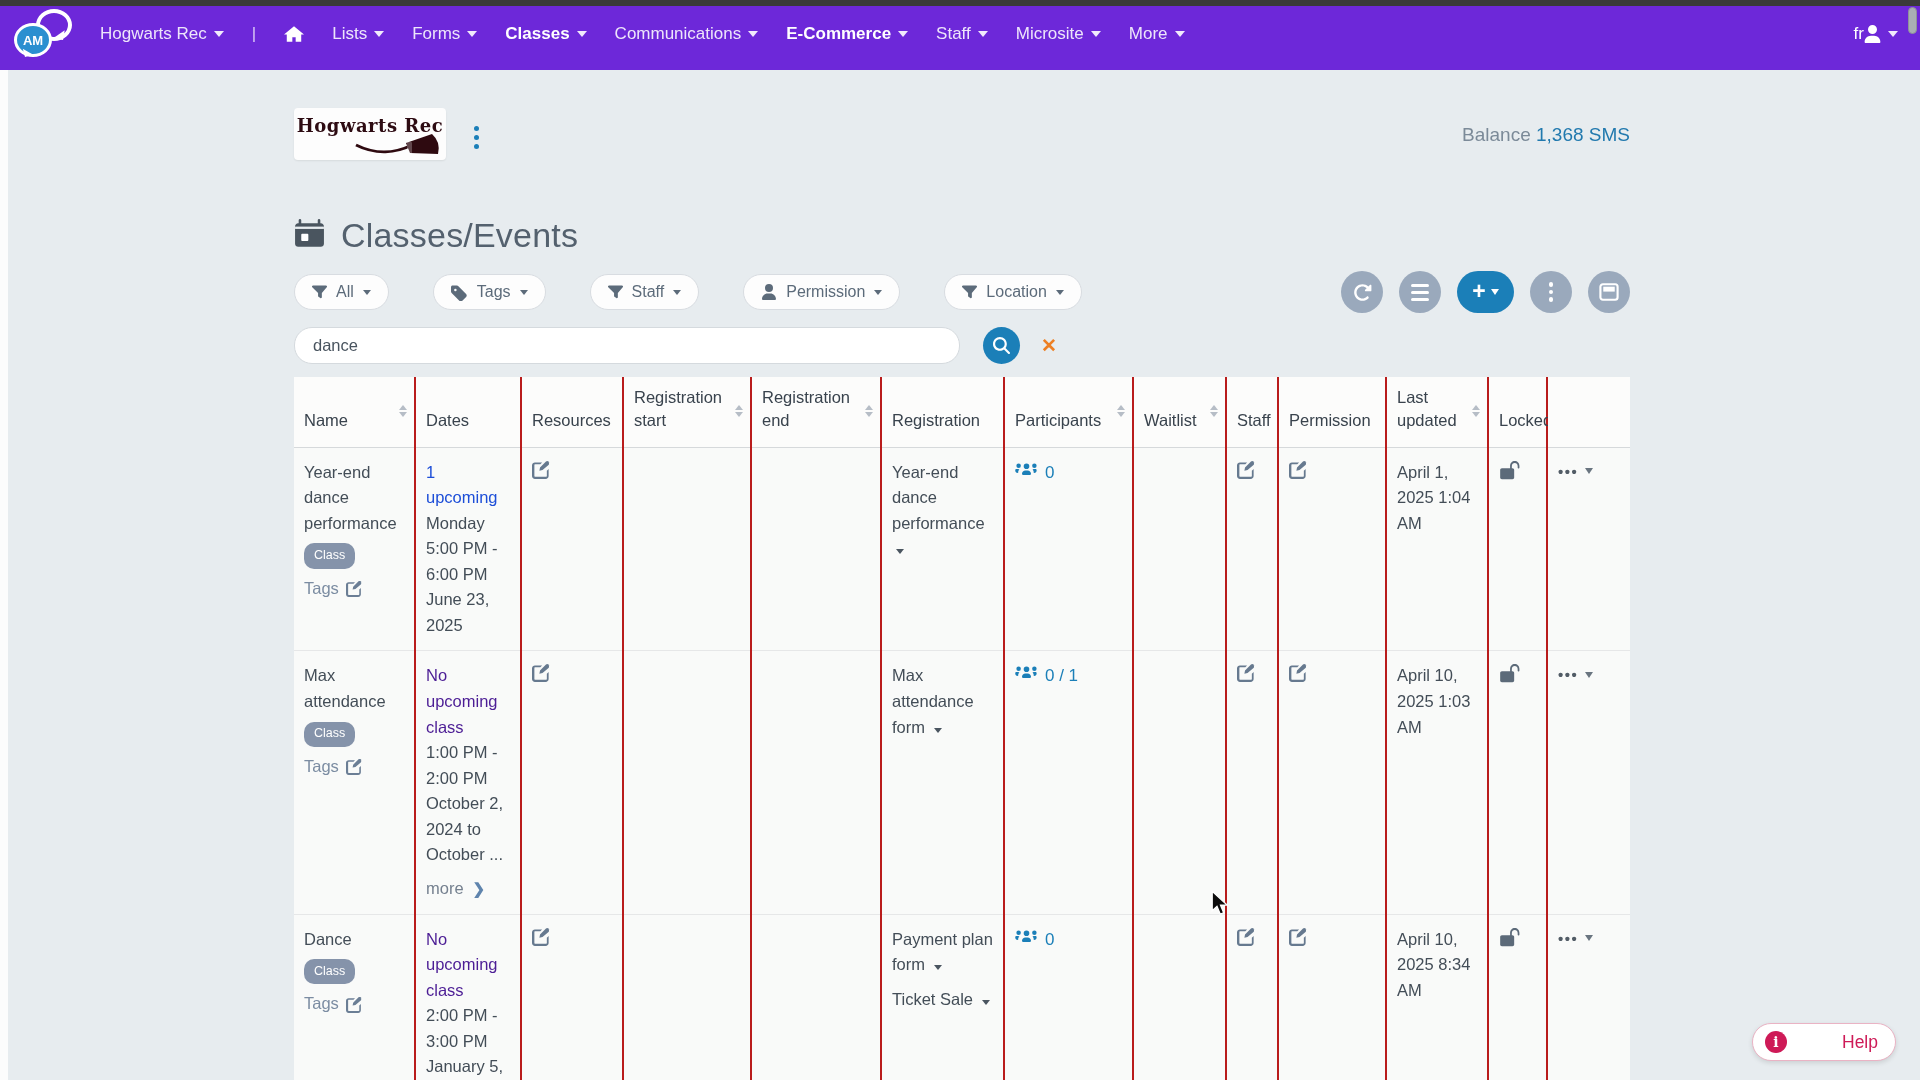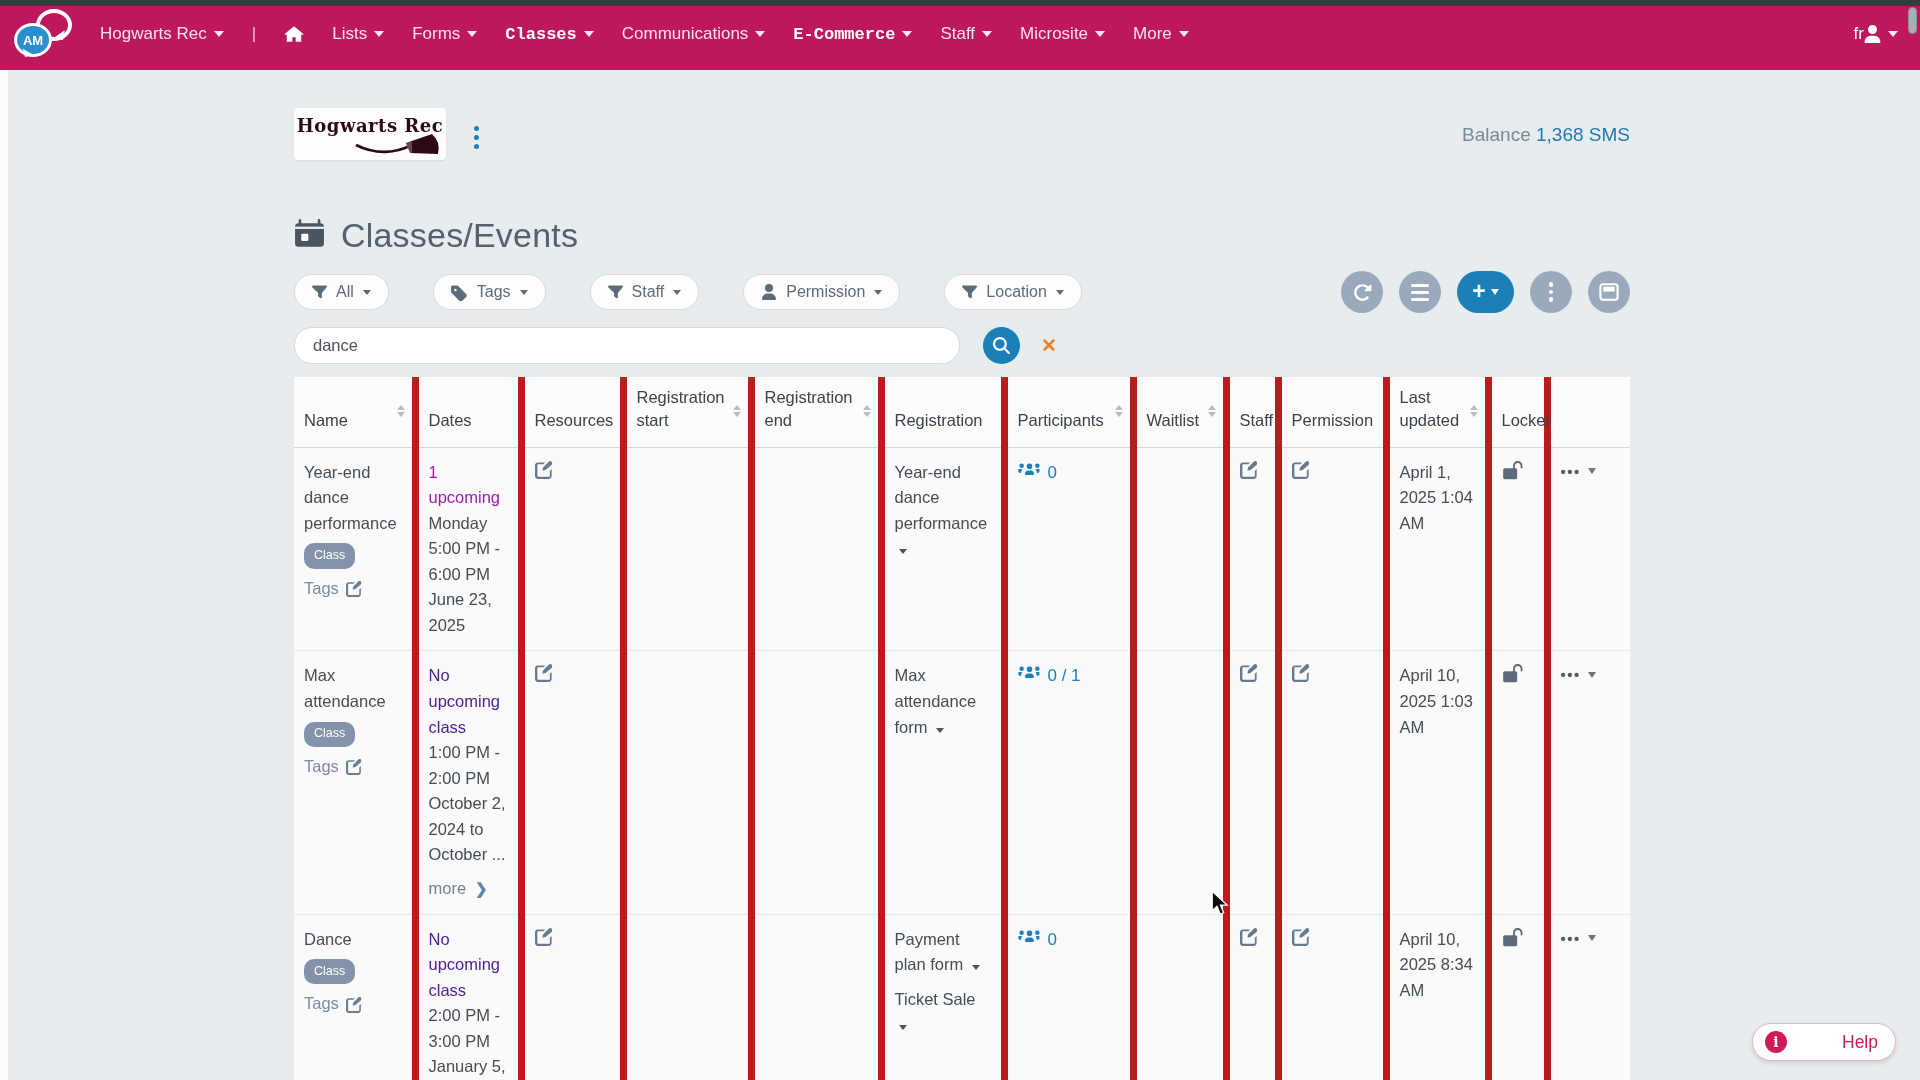--- a/index.html
+++ b/index.html
@@ -6,29 +6,29 @@
   html,body { width:1920px; height:1080px; }
   body { font-family:"Liberation Sans", sans-serif; background:#e7ecef; overflow:hidden; }
   .page { position:relative; width:1920px; height:1080px; background:#e7ecef; overflow:hidden; }
 
   
   .top-strip { position:absolute; top:0; left:0; width:1920px; height:6px; background:#3a3a3a; z-index:50; }
   .left-strip { position:absolute; top:70px; left:0; width:8px; height:1010px; background:#fcfcfc; z-index:5; }
   .scroll-thumb { position:absolute; top:7px; right:3px; width:9px; height:27px; border-radius:5px; background:#a9aeb4; border:1px solid #8f9398; z-index:60; }
 
   
-  .navbar { position:absolute; top:6px; left:0; width:1920px; height:64px; background:#be185d; display:flex; align-items:center; padding:0 22px 8px 12px; z-index:10; }
+  .navbar { position:absolute; top:6px; left:0; width:1920px; height:64px; background:#6d28d9; display:flex; align-items:center; padding:0 22px 8px 12px; z-index:10; }
   .brand { width:62px; height:54px; position:relative; margin-right:26px; flex:none; }
   .brand .bubble-back { position:absolute; right:2px; top:2px; width:36px; height:32px; border:4px solid #fff; border-radius:50%; background:transparent; }
   .brand .bubble-back:after { content:""; position:absolute; right:-2px; bottom:-10px; border:7px solid transparent; border-top-color:#fff; transform:rotate(-35deg); }
   .brand .bubble-front { position:absolute; left:2px; bottom:4px; width:38px; height:34px; background:#2a8fd0; border:3px solid #fff; border-radius:50%; color:#fff; font-size:13px; font-weight:bold; display:flex; align-items:center; justify-content:center; }
   .brand .bubble-front:after { content:""; position:absolute; left:2px; bottom:-9px; border:6px solid transparent; border-top-color:#fff; transform:rotate(30deg); }
   .nav-items { display:flex; align-items:center; gap:28px; }
   .nav-item { display:flex; align-items:center; gap:7px; color:rgba(255,255,255,.88); font-size:17px; cursor:pointer; white-space:nowrap; }
-  .nav-item.active { color:#fff; font-weight:bold;font-family:Liberation Mono, monospace; }
+  .nav-item.active { color:#fff; font-weight:bold; }
   .nav-divider { color:rgba(255,255,255,.75); font-size:17px; }
   .caret { width:0; height:0; border-left:5px solid transparent; border-right:5px solid transparent; border-top:6px solid rgba(255,255,255,.9); display:inline-block; }
   .nav-right { margin-left:auto; display:flex; align-items:center; color:#fff; font-size:17px; }
 
   
   .content { position:absolute; left:294px; top:70px; width:1336px; }
   .org-row { position:relative; height:88px; margin-top:38px; }
   .logo-card { position:absolute; left:0; top:0; width:152px; height:52px; background:#fdfdfd; border-radius:4px; box-shadow:0 1px 2px rgba(0,0,0,.08); }
   .logo-text { position:absolute; top:7px; left:0; width:100%; text-align:center; font-family:"DejaVu Serif", serif; font-weight:bold; font-size:18px; letter-spacing:.5px; color:#2d0b12; }
   .logo-broom { position:absolute; right:4px; bottom:1px; }
@@ -55,34 +55,34 @@
   .kebab-white i { width:4.5px; height:4.5px; border-radius:50%; background:#fff; }
 
   .search-row { display:flex; align-items:center; margin-top:14px; }
   .search-input { width:666px; height:37px; border-radius:18px; border:1px solid #d5dade; background:#fff; padding:0 18px; font-size:16.5px; color:#49545f; font-family:"Liberation Sans",sans-serif; outline:none; }
   .search-btn { margin-left:23px; width:37px; height:37px; border-radius:50%; background:#1b7fb8; border:none; display:flex; align-items:center; justify-content:center; cursor:pointer; }
   .clear-btn { margin-left:21px; background:none; border:none; color:#ed7f23; font-size:19px; font-weight:bold; cursor:pointer; font-family:"Liberation Sans",sans-serif; }
 
   
   .table-wrap { margin-top:13px; width:1336px; height:728px; overflow:hidden; background:#f9faf9; }
   table { border-collapse:collapse; table-layout:fixed; width:1336px; background:#f9faf9; }
-  th, td { border-right:7px solid #b91c1c; text-align:left; }
+  th, td { border-right:2px solid #b91c1c; text-align:left; }
   th:last-child, td:last-child { border-right:none; }
   th { vertical-align:bottom; padding:8px 8px 14px 10px; font-weight:400; font-size:16.5px; color:#39434d; background:#fcfcfb; border-bottom:1px solid #d6d9db; height:70px; line-height:1.4; position:relative; }
   td { vertical-align:top; padding:12px 10px; font-size:16.5px; color:#434d57; line-height:1.55; border-bottom:1px solid #e6e7e8; }
   tr.last td { border-bottom:none; }
   .sort { position:absolute; right:7px; bottom:30px; display:flex; flex-direction:column; gap:2px; }
   .sort i { width:0; height:0; border-left:4.5px solid transparent; border-right:4.5px solid transparent; display:block; }
   .sort .up { border-bottom:5.5px solid #b6bdc6; }
   .sort .down { border-top:5.5px solid #b6bdc6; }
   th .th-label { display:inline-block; padding-right:12px; }
 
   .badge { display:inline-block; background:#8593aa; color:#fff; font-size:12.5px; border-radius:10px; padding:2.5px 10px 3.5px; margin:7px 0 7px; }
   .tags-line { color:#7b8ca2; display:flex; align-items:center; gap:7px; }
-  .link-blue { color:#a21caf; cursor:pointer; }
+  .link-blue { color:#1d4ed8; cursor:pointer; }
   .warn { color:#4c1d95; }
   .more-link { color:#75808f; display:flex; align-items:center; gap:9px; margin-top:8px; cursor:pointer; }
   .chev { color:#5f84ad; font-size:15px; font-weight:bold; }
   .participants { color:#1b7fb8; font-size:17px; display:flex; align-items:flex-start; gap:7px; cursor:pointer; }
   .reg-item { cursor:pointer; margin-bottom:9px; }
   .reg-item .dcaret { border-top-color:#4a5560; border-left-width:4.5px; border-right-width:4.5px; border-top-width:5.5px; margin-left:4px; }
   .row-menu { color:#525c66; display:flex; align-items:center; gap:7px; cursor:pointer; }
   .row-menu .dots { font-size:15px; letter-spacing:1.5px; font-weight:bold; }
   .row-menu .caret { border-top-color:#6a7580; border-left-width:4.5px; border-right-width:4.5px; }
   .editbtn { cursor:pointer; display:inline-block; }

